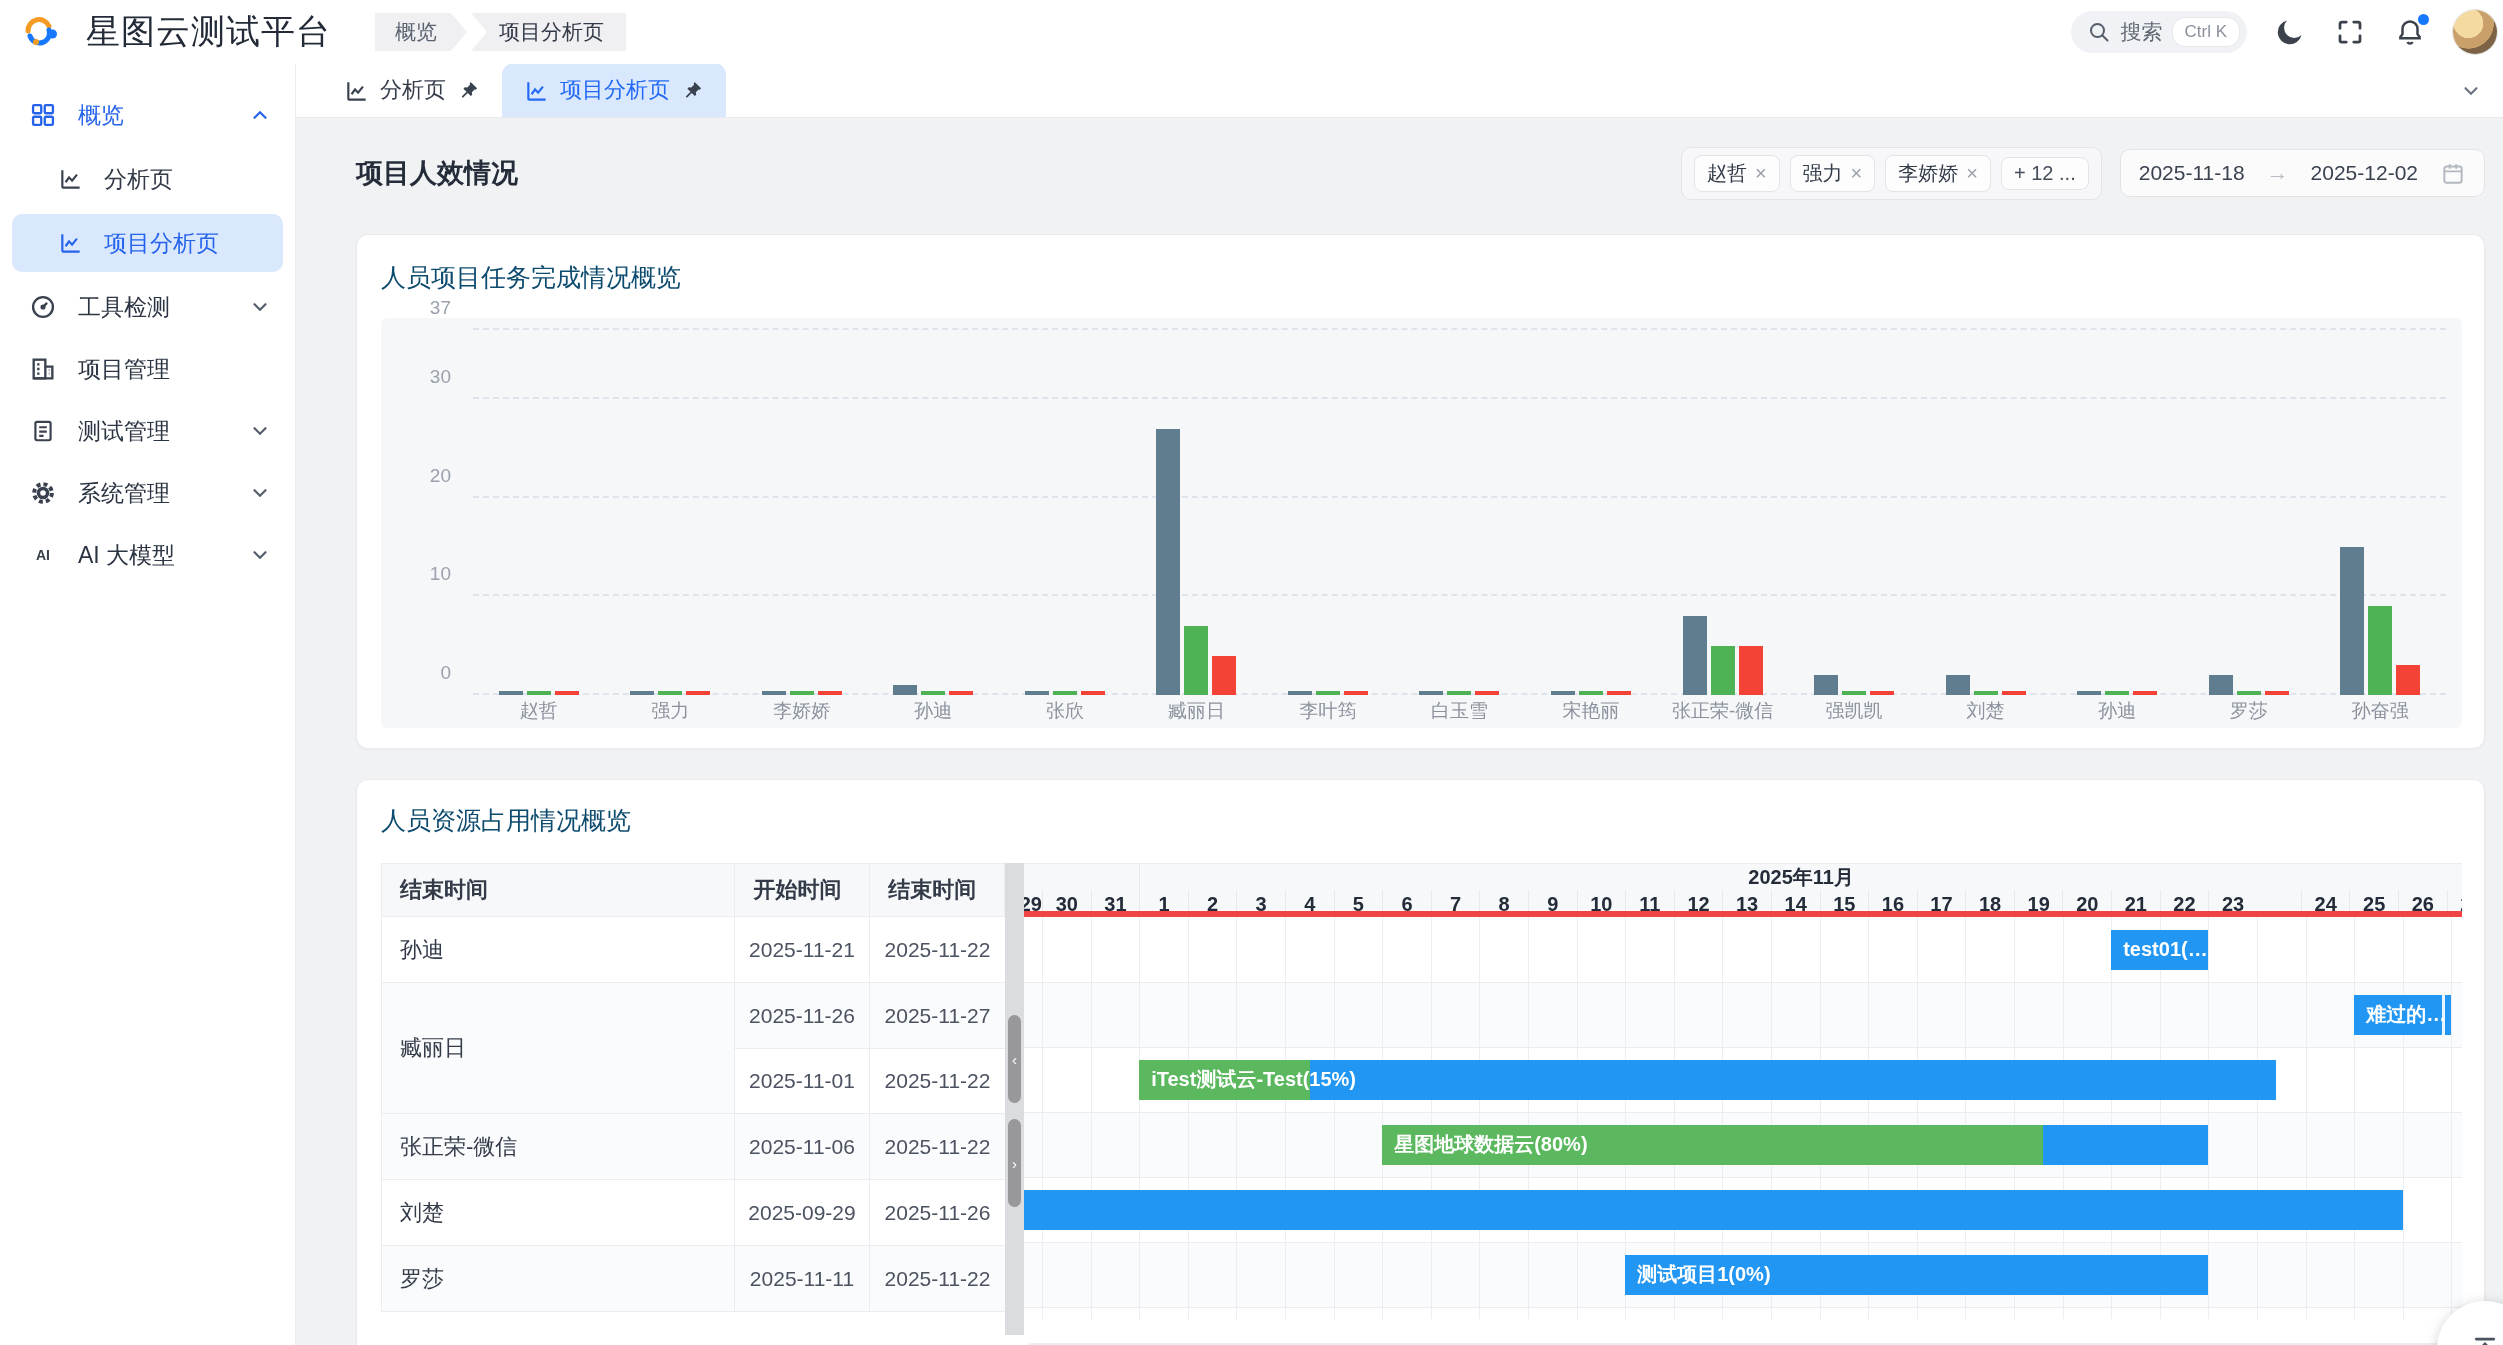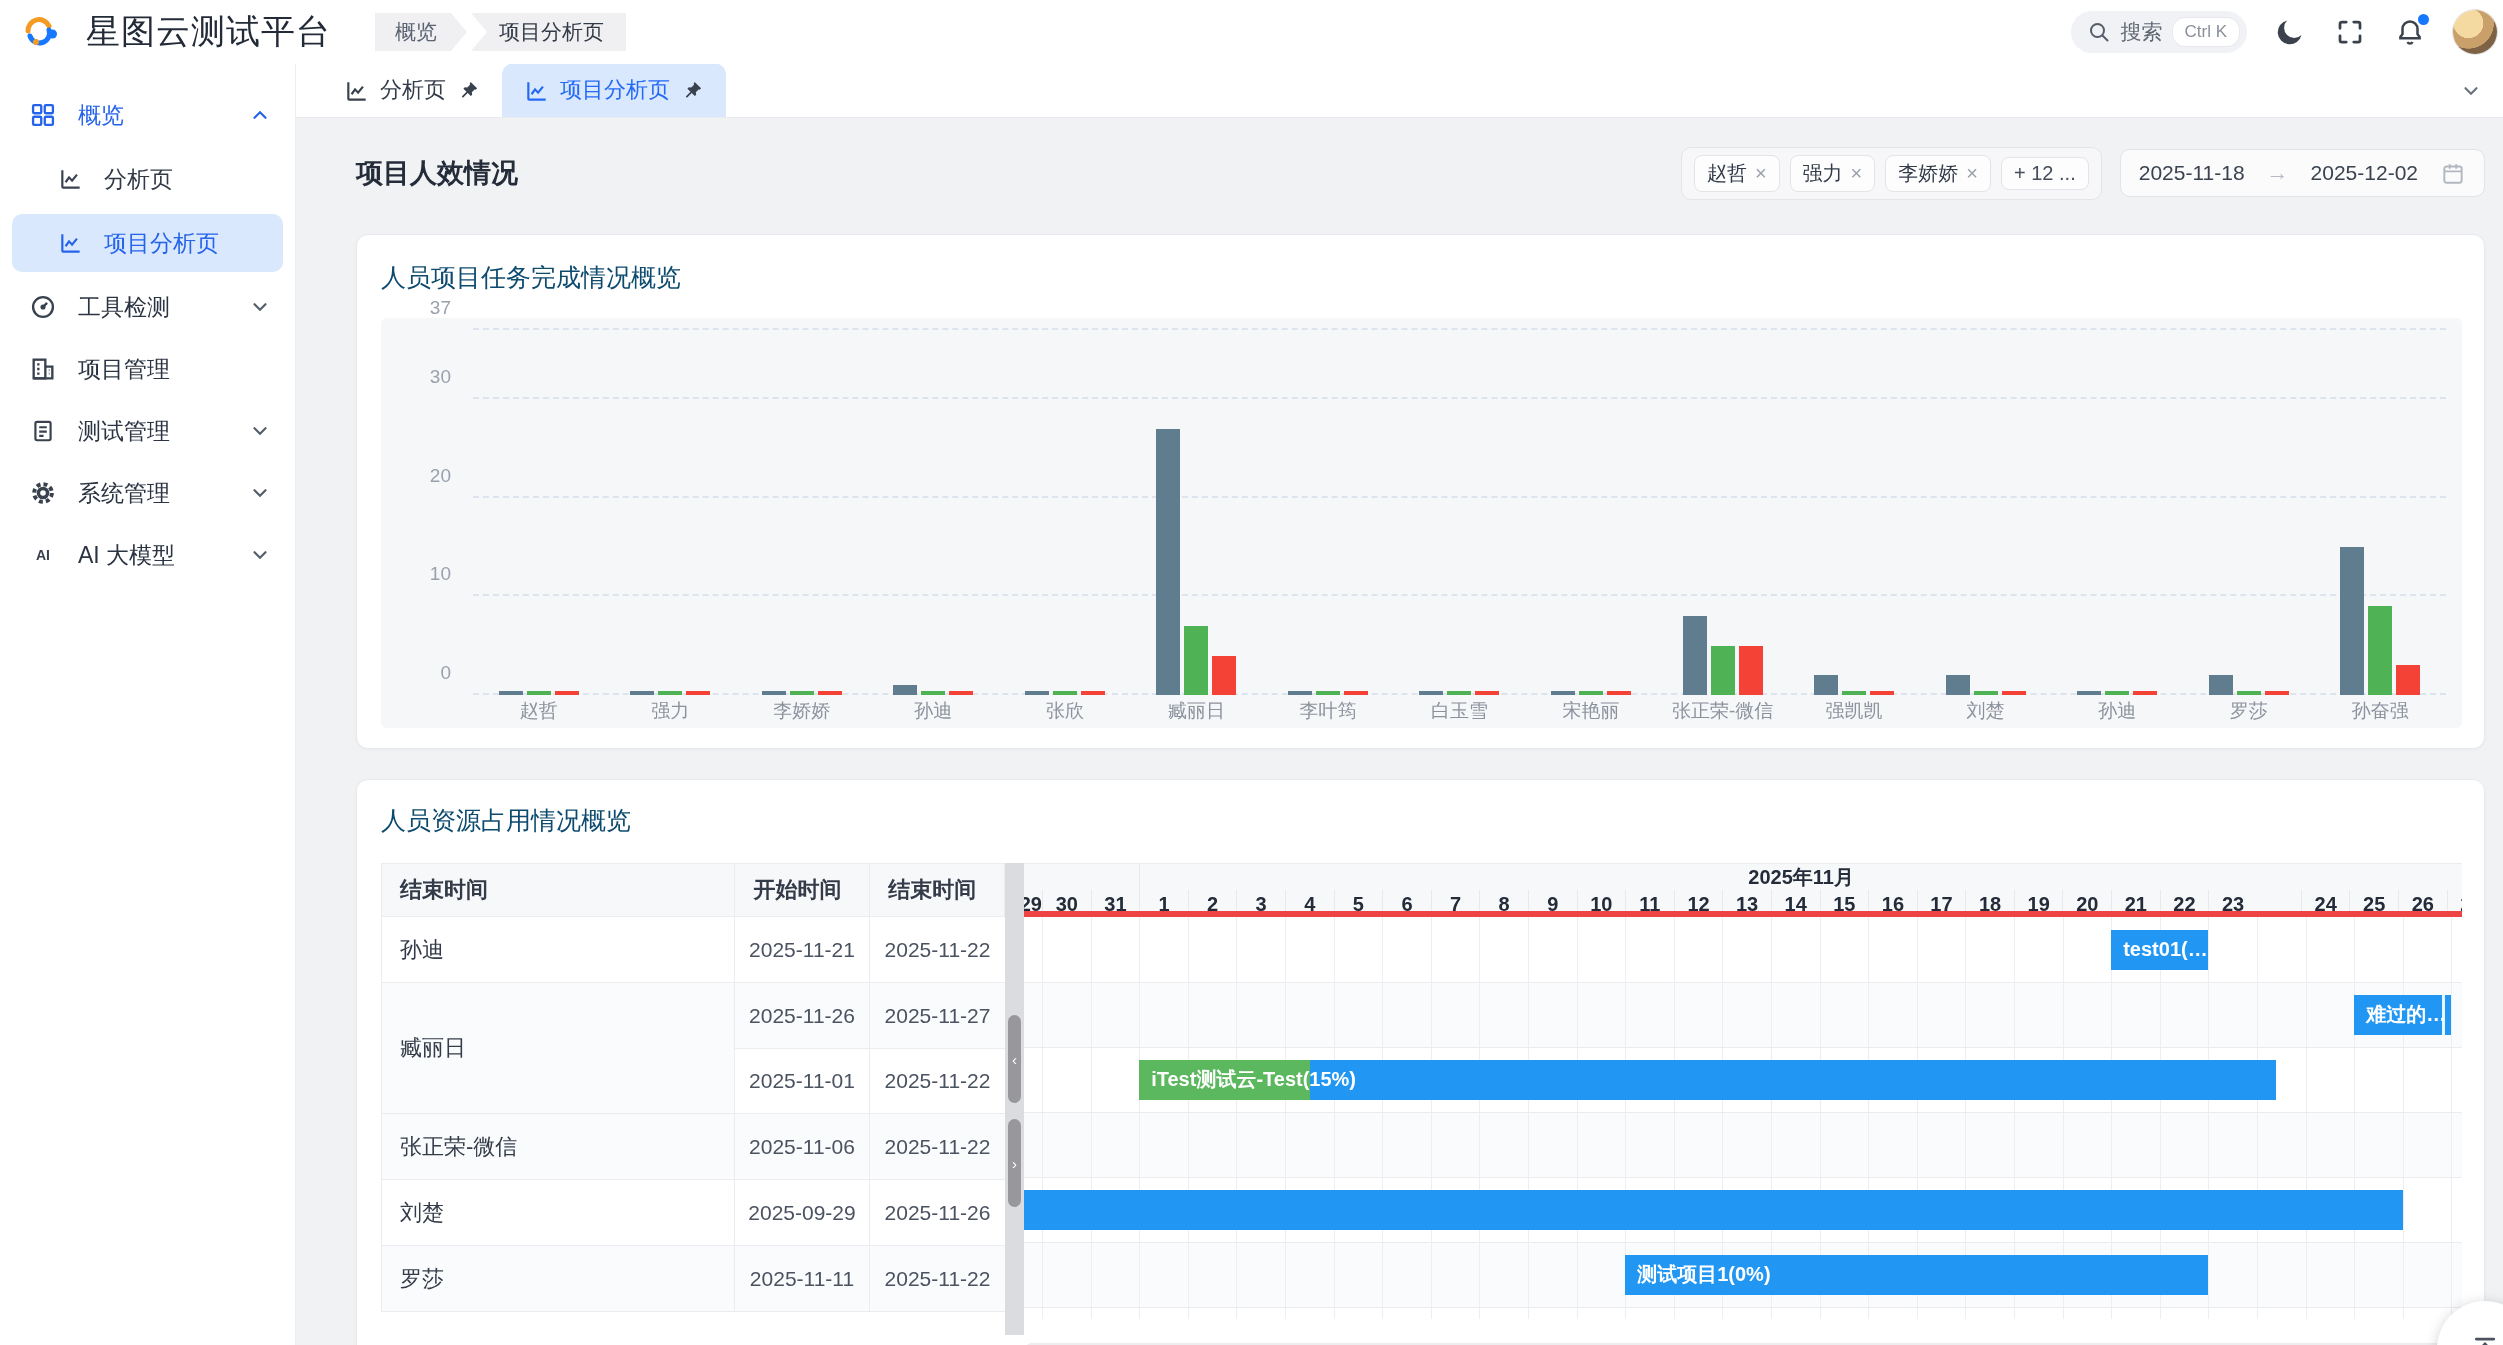--- a/index.html
+++ b/index.html
@@ -603,20 +603,24 @@
                   <span class="blabel">test01(…</span>
                 </div>
                 <div class="g-bar" style="left: 1330.2px; width: 97.2px; top: 77.5px; background: rgb(33, 150, 243);">
                   <span class="blabel">难过的…</span>
                   <div class="rhandle"></div>
                 </div>
                 <div class="g-bar" style="left: 115.2px; width: 1137px; top: 142.5px; background: rgb(33, 150, 243);">
                   <div class="prog" style="width: 15%; background: rgb(92, 184, 95);"></div>
                   <span class="blabel">iTest测试云-Test(15%)</span>
                 </div>
+                <div class="g-bar" style="left: 358.2px; width: 826.2px; top: 207.5px; background: rgb(33, 150, 243);">
+                  <div class="prog" style="width: 80%; background: rgb(92, 184, 95);"></div>
+                  <span class="blabel">星图地球数据云(80%)</span>
+                </div>
                 <div class="g-bar" style="left: 0px; width: 1378.8px; top: 272.5px; background: rgb(33, 150, 243);"></div>
                 <div class="g-bar" style="left: 601.2px; width: 583.2px; top: 337.5px; background: rgb(33, 150, 243);">
                   <span class="blabel">测试项目1(0%)</span>
                 </div>
               </div>
           </div>
           <div class="g-scroll">
             
           </div>
         </div>

